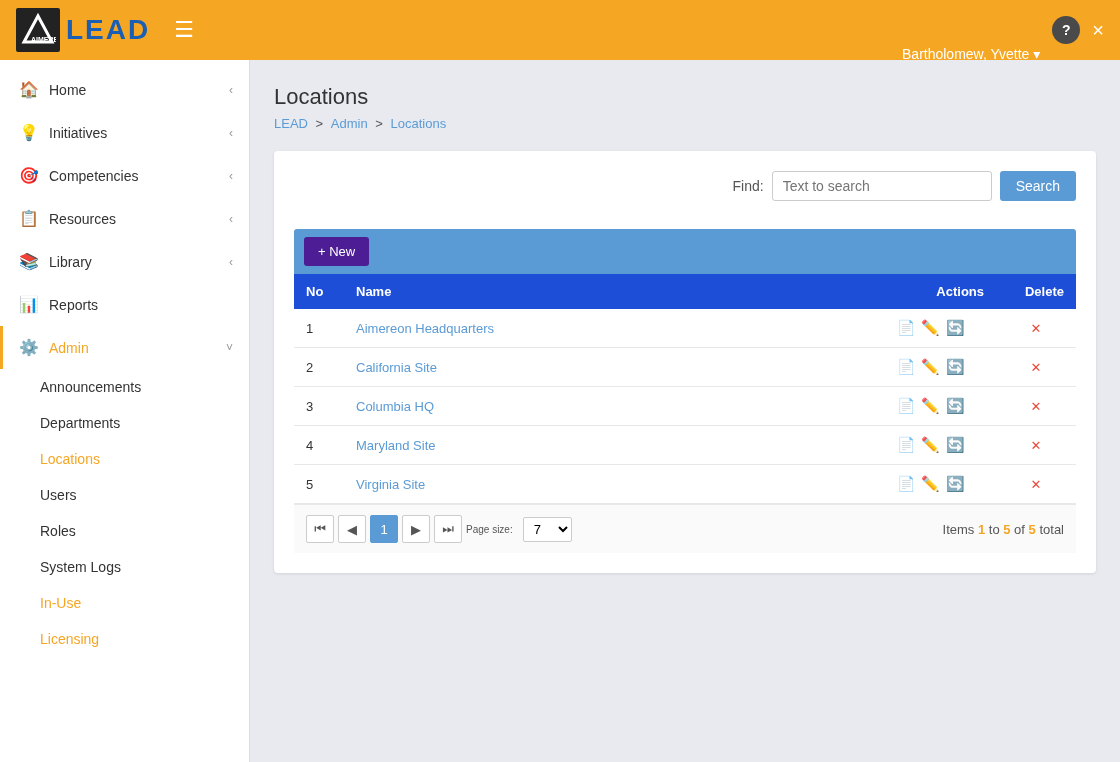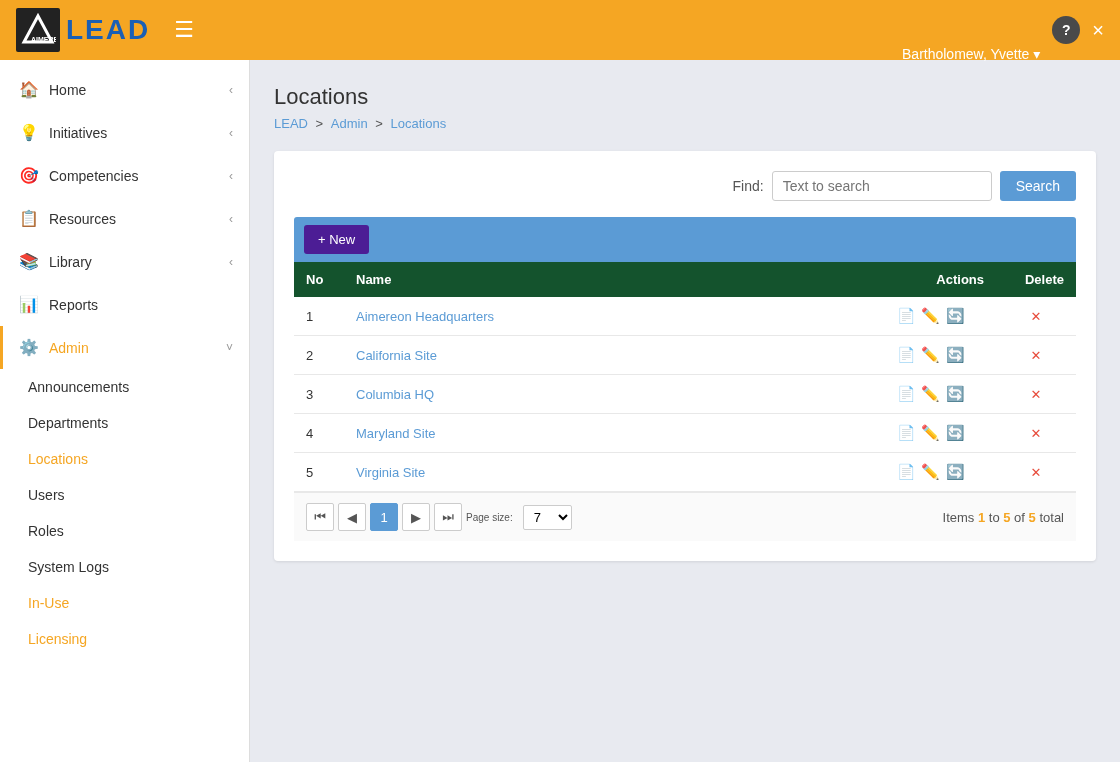--- a/index.html
+++ b/index.html
@@ -51,61 +51,61 @@
       display: flex; align-items: center; justify-content: space-between;
       padding: 12px 16px; color: #333; cursor: pointer;
       border-left: 3px solid transparent;
     }
     .sidebar-item.active { border-left: 3px solid #f5a623; color: #f5a623; }
     .sidebar-item-left { display: flex; align-items: center; gap: 10px; }
     .sidebar-icon { font-size: 16px; width: 20px; text-align: center; }
     .sidebar-chevron { font-size: 12px; color: #999; }
     .sidebar-subitems { padding-left: 0; }
     .sidebar-subitem {
-      padding: 10px 16px 10px 28px; color: #333; cursor: pointer;
+      padding: 10px 16px 10px 40px; color: #333; cursor: pointer;
       display: block;
     }
     .sidebar-subitem.active { color: #f5a623; font-weight: 500; }
 
     
     .main { flex: 1; padding: 24px; }
     .page-title { font-size: 22px; color: #333; margin-bottom: 6px; }
     .breadcrumb { color: #5b9bd5; font-size: 13px; margin-bottom: 20px; }
     .breadcrumb span { color: #5b9bd5; cursor: pointer; }
     .breadcrumb .sep { color: #555; margin: 0 4px; }
 
     
     .card {
       background: white; border-radius: 4px; padding: 20px;
       box-shadow: 0 1px 3px rgba(0,0,0,0.1);
     }
 
     
     .search-row {
       display: flex; align-items: center; justify-content: flex-end;
-      margin-bottom: 16px; gap: 8px;
+      margin-bottom: 28px; gap: 8px;
     }
     .find-label { color: #555; font-size: 14px; }
     .search-input {
       border: 1px solid #ccc; border-radius: 3px; padding: 6px 10px;
       font-size: 14px; width: 220px; color: #999;
     }
     .search-btn {
       background: #5b9bd5; color: white; border: none; border-radius: 3px;
       padding: 7px 16px; font-size: 14px; cursor: pointer;
     }
     .new-btn {
       background: #4c1d95; color: white; border: none; border-radius: 3px;
       padding: 7px 14px; font-size: 13px; cursor: pointer;
       display: inline-flex; align-items: center; gap: 4px;
     }
 
     
     .data-table { width: 100%; border-collapse: collapse; margin-top: 0; }
-    .data-table thead tr { background: #14532d; color: white; }
+    .data-table thead tr { background: #1d4ed8; color: white; }
     .data-table thead th {
       padding: 10px 12px; text-align: left; font-weight: 600; font-size: 13px;
     }
     .data-table thead th.center { text-align: right; }
     .data-table tbody tr { border-bottom: 1px solid #e8e8e8; }
     .data-table tbody td { padding: 10px 12px; font-size: 13px; color: #333; }
     .data-table tbody td.name-cell { color: #5b9bd5; }
     .data-table tbody td.actions-cell { text-align: center; }
     .data-table tbody td.delete-cell { text-align: center; }
 

